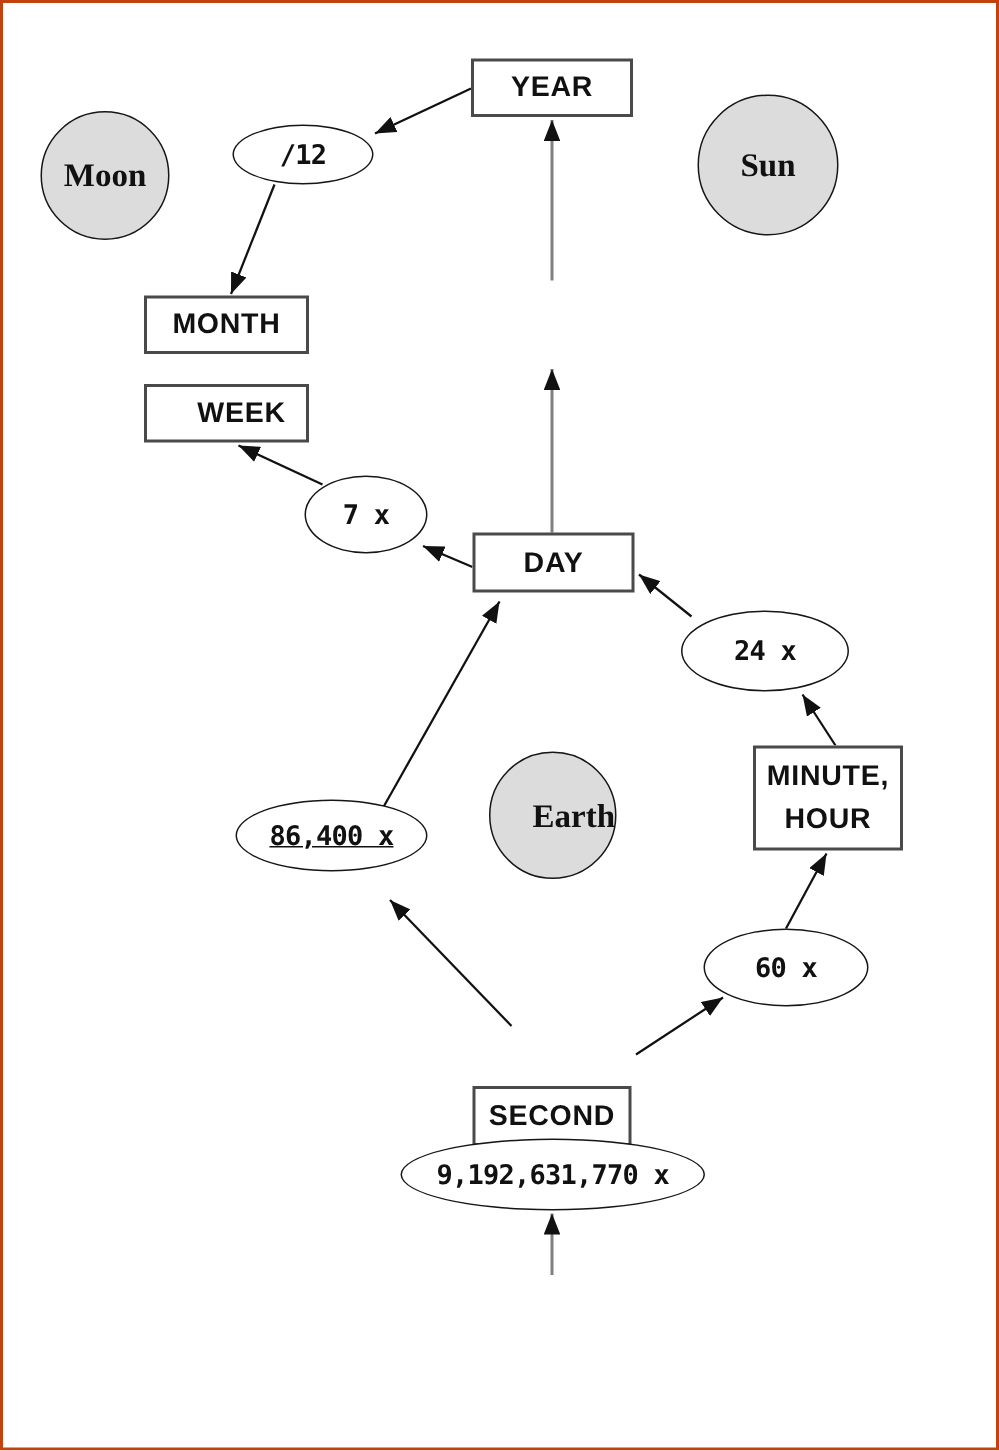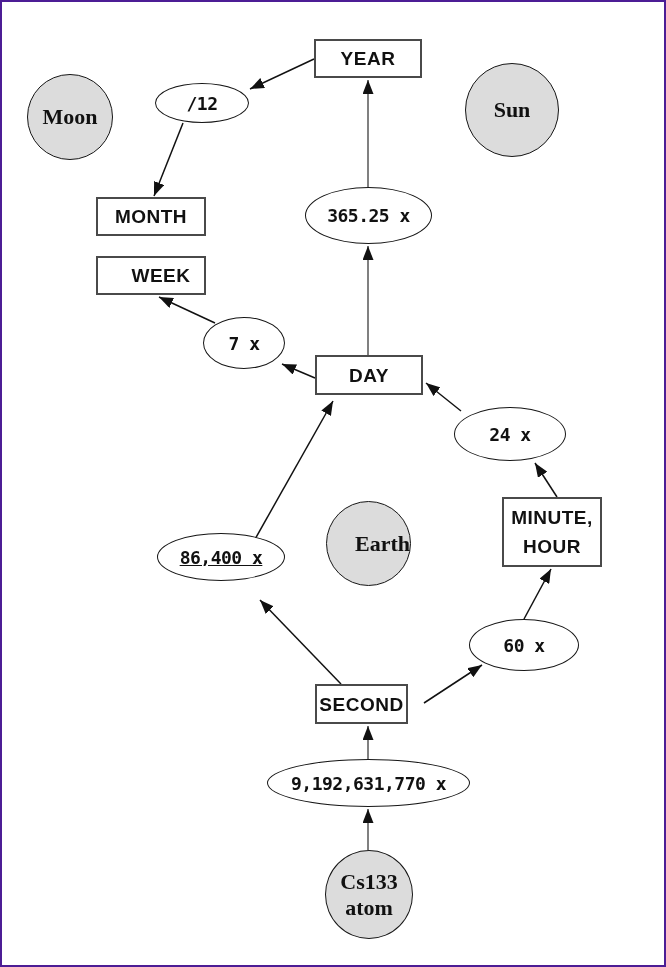--- a/index.html
+++ b/index.html
@@ -1,21 +1,21 @@
 <!DOCTYPE html>
 <html style="--node-fill: #ffffff; --celestial-fill: #dcdcdc; --box-border: #4a4a4a; --ellipse-border: #161616; --edge-black: #111111; --edge-gray: #808080;"><head>
 <meta charset="utf-8">
 <style>
   html, body { margin: 0; padding: 0; background: #fff; }
   #diagram-canvas {
     position: relative;
     width: 666px;
     height: 967px;
     background: #fff;
-    border: 2px solid #4c1d95;
+    border: 2px solid #c2410c;
     box-sizing: border-box;
     overflow: hidden;
     font-family: "Liberation Sans", sans-serif;
   }
   #edge-layer {
     position: absolute;
     left: 0; top: 0;
     width: 666px; height: 967px;
     pointer-events: none;
   }
@@ -50,21 +50,21 @@
     border-radius: 50%;
     font: bold 22px "Liberation Serif", serif;
     line-height: 26px;
   }
   
   #node-year        { left: 312px; top: 37px;  width: 108px; height: 39px; }
   #node-month       { left: 94px;  top: 195px; width: 110px; height: 39px; }
   #node-week        { left: 94px;  top: 254px; width: 110px; height: 39px; padding-left: 20px; }
   #node-day         { left: 313px; top: 353px; width: 108px; height: 40px; }
   #node-minute-hour { left: 500px; top: 495px; width: 100px; height: 70px; }
-  #node-second      { left: 313px; top: 682px; width: 93px; height: 40px; }
+  #node-second      { left: 313px; top: 722px; width: 106px; height: 40px; }
   #node-div12       { left: 153px; top: 81px;  width: 94px;  height: 40px; }
   #node-x365        { left: 303px; top: 185px; width: 127px; height: 57px; }
   #node-x7          { left: 201px; top: 315px; width: 82px;  height: 52px; }
   #node-x24         { left: 452px; top: 405px; width: 112px; height: 54px; }
   #node-x86400      { left: 155px; top: 531px; width: 128px; height: 48px; text-decoration: underline; }
   #node-x60         { left: 467px; top: 617px; width: 110px; height: 52px; }
   #node-x9b         { left: 265px; top: 757px; width: 203px; height: 48px; }
   #node-moon        { left: 25px;  top: 72px;  width: 86px;  height: 86px; }
   #node-sun         { left: 463px; top: 61px;  width: 94px;  height: 94px; }
   #node-earth       { left: 324px; top: 499px; width: 85px;  height: 85px; align-items: flex-end; }
@@ -113,23 +113,20 @@
     <span>MINUTE,</span>
     <span>HOUR</span>
   </div>
   <div class="node box" id="node-second">
     <span>SECOND</span>
   </div>
 
   <div class="node ellipse" id="node-div12">
     <span>/12</span>
   </div>
-  <div class="node ellipse" id="node-x365">
-    <span>365.25 x</span>
-  </div>
   <div class="node ellipse" id="node-x7">
     <span>7 x</span>
   </div>
   <div class="node ellipse" id="node-x24">
     <span>24 x</span>
   </div>
   <div class="node ellipse" id="node-x86400">
     <span>86,400 x</span>
   </div>
   <div class="node ellipse" id="node-x60">
@@ -141,18 +138,14 @@
 
   <div class="node circle" id="node-sun">
     <span>Sun</span>
   </div>
   <div class="node circle" id="node-moon">
     <span>Moon</span>
   </div>
   <div class="node circle" id="node-earth">
     <span>Earth</span>
   </div>
-  <div class="node circle" id="node-cs133">
-    <span>Cs133</span>
-    <span>atom</span>
-  </div>
 
 </div>
 
 </body></html>

